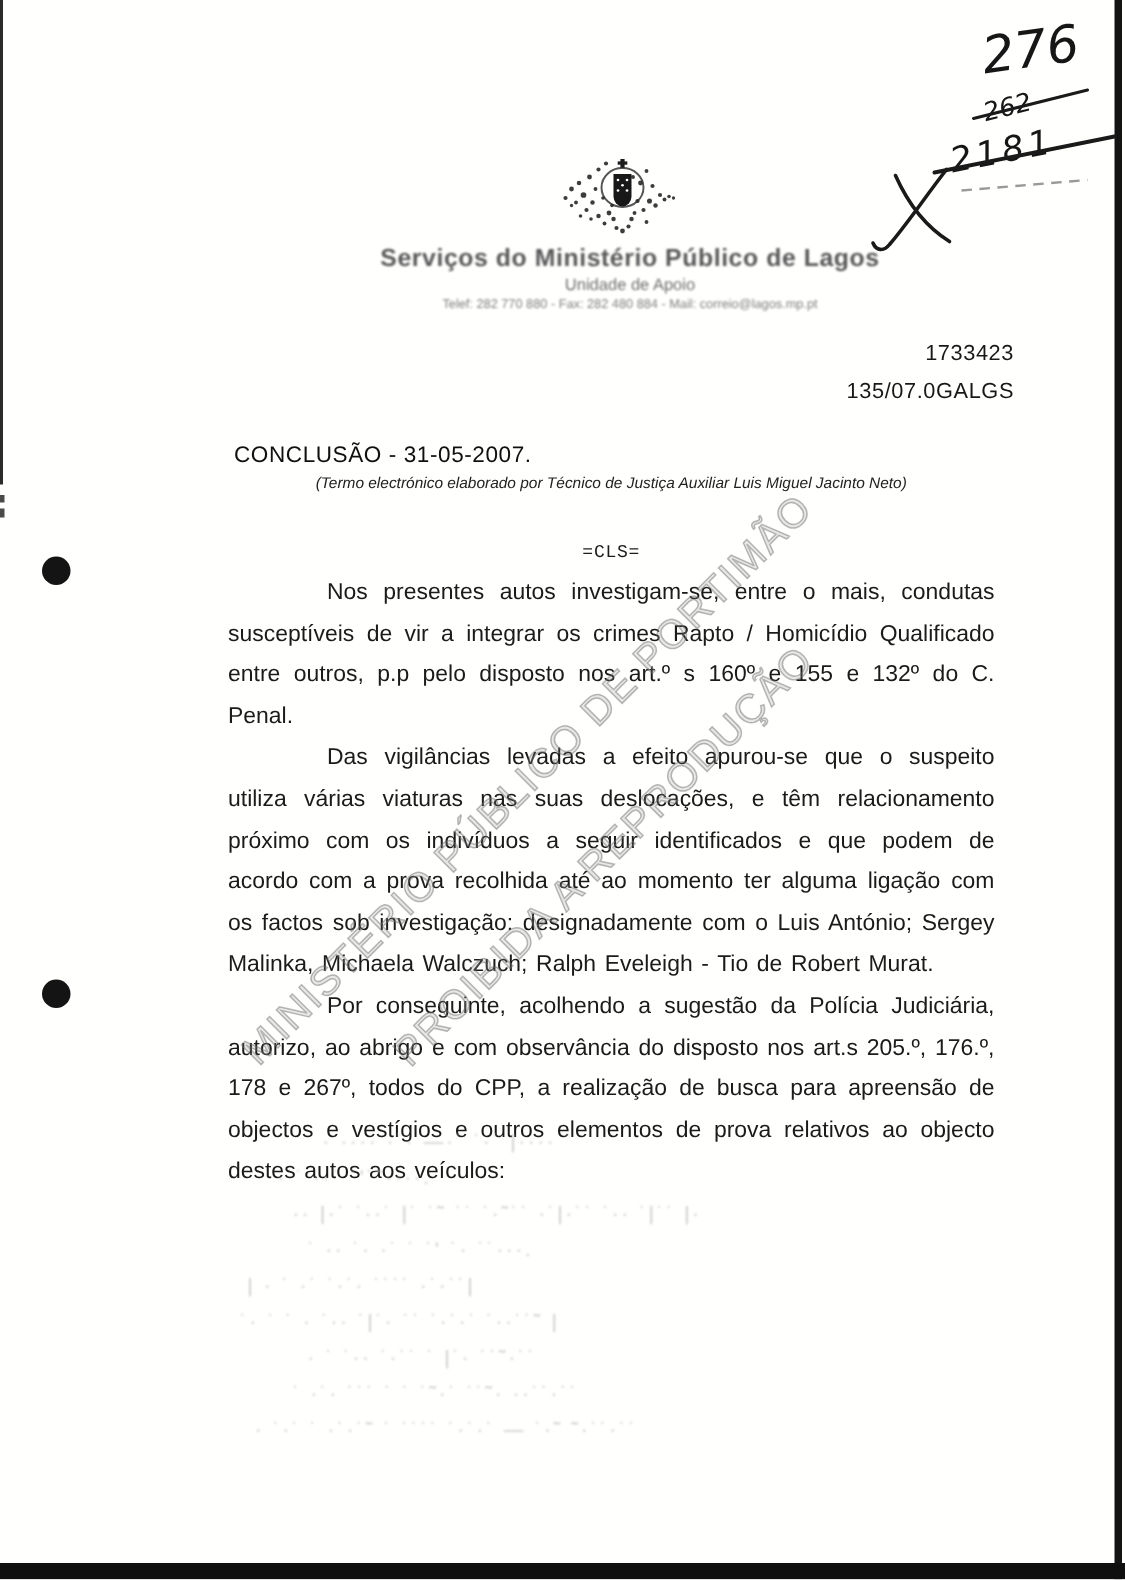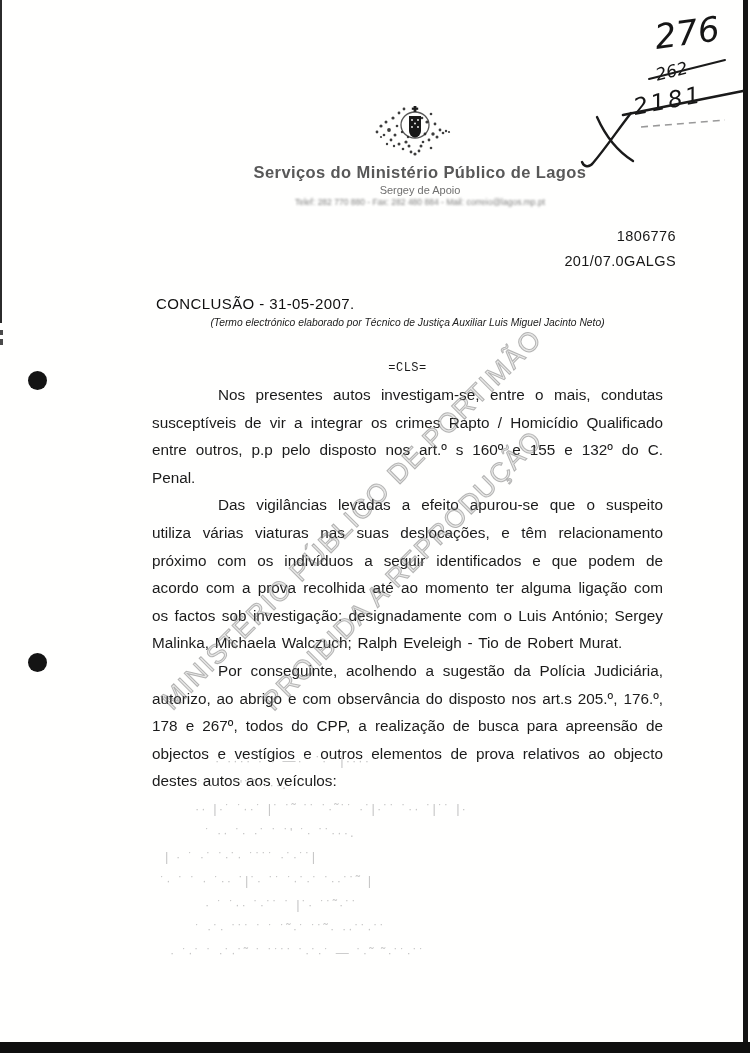--- a/index.html
+++ b/index.html
@@ -134,27 +134,27 @@
       <circle cx="39" cy="16" r="0.9"></circle>
         <circle cx="45" cy="16" r="0.9"></circle>
         <circle cx="42" cy="19.5" r="0.9"></circle>
       <circle cx="39" cy="23" r="0.9"></circle>
         <circle cx="45" cy="23" r="0.9"></circle>
     </g>
   </svg>
 
   <div class="abs letterhead">
     <div class="lh-office">Serviços do Ministério Público de Lagos</div>
-    <div class="lh-unit">Sergey de Apoio</div>
+    <div class="lh-unit">Unidade de Apoio</div>
     <div class="lh-contact">Telef: 282 770 880 - Fax: 282 480 884 - Mail: correio@lagos.mp.pt</div>
   </div>
 
   <div class="abs refblock">
-    <div>1806776</div>
-    <div>201/07.0GALGS</div>
+    <div>1733423</div>
+    <div>135/07.0GALGS</div>
   </div>
 
   <div class="abs title">CONCLUSÃO - 31-05-2007.</div>
   <div class="abs clerk">(Termo electrónico elaborado por Técnico de Justiça Auxiliar  Luis Miguel Jacinto Neto)</div>
 
   <div class="abs column">
     <div class="cls">=CLS=</div>
     <p class="para">Nos presentes autos investigam-se, entre o mais, condutas susceptíveis de vir a integrar os crimes Rapto / Homicídio Qualificado entre outros, p.p pelo disposto nos art.º s 160º e 155 e 132º do C. Penal.</p>
     <p class="para">Das vigilâncias levadas a efeito apurou-se que o suspeito utiliza várias viaturas nas suas deslocações, e têm relacionamento próximo com os indivíduos a seguir identificados e que podem de acordo com a prova recolhida até ao momento ter alguma ligação com os factos sob investigação: designadamente com o Luis António; Sergey Malinka, Michaela Walczuch; Ralph Eveleigh - Tio de Robert Murat.</p>
     <p class="para">Por conseguinte, acolhendo a sugestão da Polícia Judiciária, autorizo, ao abrigo e com observância do disposto nos art.s 205.º, 176.º, 178 e 267º, todos do CPP, a realização de busca para apreensão de objectos e vestígios e outros elementos de prova relativos ao objecto destes autos aos veículos:</p>

